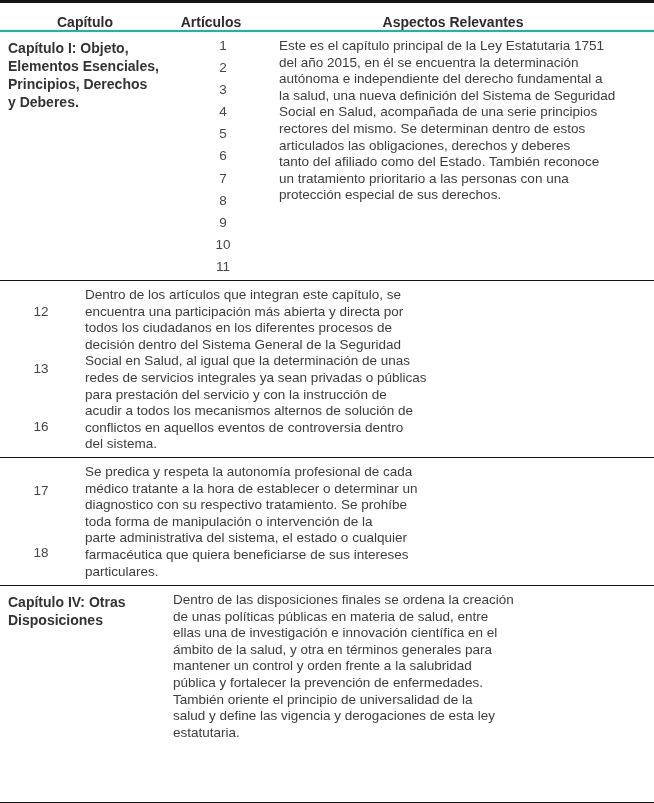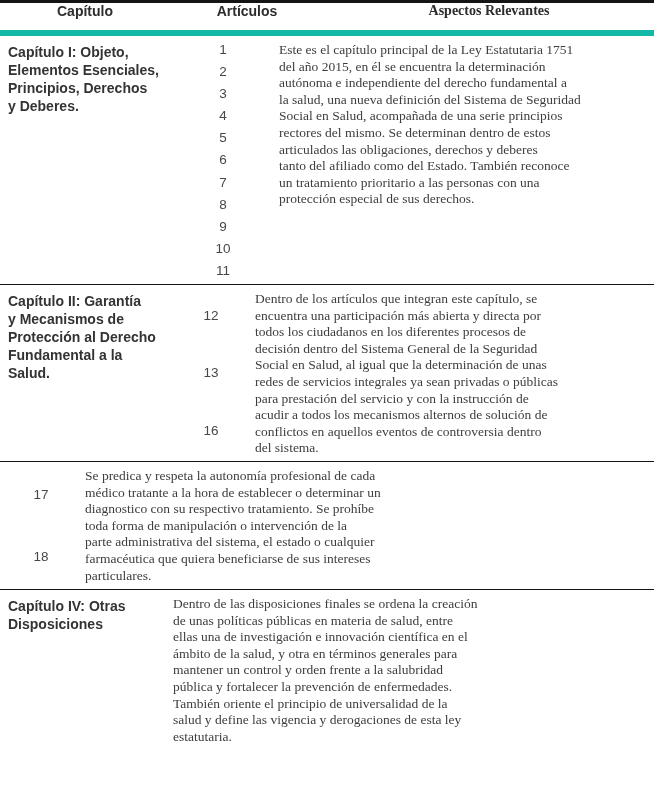--- a/index.html
+++ b/index.html
@@ -9,32 +9,31 @@
     color:#3d3d3d;
     -webkit-font-smoothing:antialiased;
   }
   .doc-table {
     width:654px; box-sizing:border-box;
     border-top:3px solid #141414;
     border-bottom:3px solid #141414;
     background:#fff;
   }
   .header-row {
-    display:flex; align-items:flex-start;
+    display:flex; align-items:flex-end;
     height:27px;
-    border-bottom:6px solid #14b8a6;
-    gap:36px;
+    border-bottom:2px solid #14b8a6;
   }
   .hcell {
     font-weight:bold; font-size:14px; color:#2d2d2d;
     text-align:center;
   }
   .c1 { width:170px; box-sizing:border-box; }
   .c2 { width:82px;  box-sizing:border-box; }
-  .c3 { flex:1;      box-sizing:border-box;font-family:Liberation Serif, serif; }
+  .c3 { flex:1;      box-sizing:border-box; }
   .row {
     display:flex;
     border-bottom:1.5px solid #141414;
   }
   .row:last-child { border-bottom:none;justify-content:space-between; }
   .cell-chapter {
     font-weight:bold; font-size:14px; line-height:18px;
     color:#333333;
     padding:7px 4px 4px 8px;
     white-space:pre-line;
@@ -92,25 +91,20 @@
 la salud, una nueva definición del Sistema de Seguridad
 Social en Salud, acompañada de una serie principios
 rectores del mismo. Se determinan dentro de estos
 articulados las obligaciones, derechos y deberes
 tanto del afiliado como del Estado. También reconoce
 un tratamiento prioritario a las personas con una
 protección especial de sus derechos.</div>
   </div>
 
   <div class="row r1">
-    <div class="cell-chapter c1">Capítulo II: Garantía
-y Mecanismos de
-Protección al Derecho
-Fundamental a la
-Salud.</div>
     <div class="cell-articles c2">
         <div>12</div>
         <div>13</div>
         <div>16</div>
       </div>
     <div class="cell-aspects c3">Dentro de los artículos que integran este capítulo, se
 encuentra una participación más abierta y directa por
 todos los ciudadanos en los diferentes procesos de
 decisión dentro del Sistema General de la Seguridad
 Social en Salud, al igual que la determinación de unas

